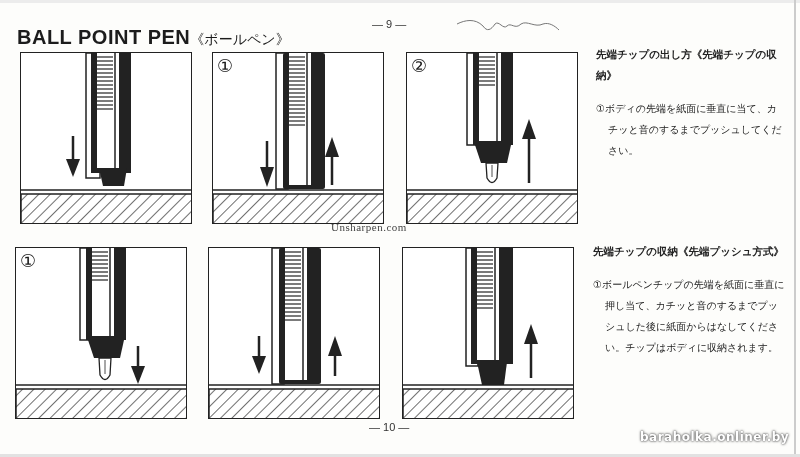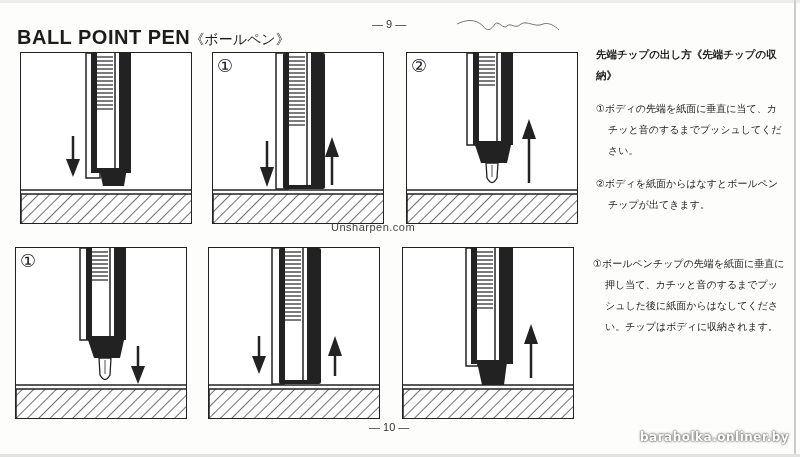--- a/index.html
+++ b/index.html
@@ -26,21 +26,21 @@
   .panel svg { position: absolute; left: 0; top: 0; }
 
   .instructions {
     position: absolute; font-size: 10px; line-height: 21px; color: #222;
   }
   .instructions .head { font-weight: bold; font-size: 10.5px; }
   .instructions .step { padding-left: 12px; text-indent: -12px; margin-top: 12px; }
 
   .watermark1 {
     position: absolute; left: 331px; top: 221px;
-    font-family: Liberation Sans, sans-serif; font-size: 11px; color: #444; letter-spacing: 0.5px;
+    font-family: Liberation Serif, serif; font-size: 11px; color: #444; letter-spacing: 0.5px;
   }
   .watermark2 {
     position: absolute; left: 640px; top: 430px;
     font-family: "DejaVu Sans", sans-serif; font-weight: bold; font-size: 12px;
     color: #fff; text-shadow: 0 0 3px #666, 0 0 2px #444; letter-spacing: 0.5px;
   }
   .right-edge { position: absolute; right: 4px; top: 0; width: 2px; height: 457px; background: #ccc; }
   .top-edge { position: absolute; left: 0; top: 0; width: 800px; height: 3px; background: #ececec; }
   .bottom-edge { position: absolute; left: 0; bottom: 0; width: 800px; height: 3px; background: #e2e2e2; }
 </style>
@@ -254,20 +254,20 @@
     <line x1="128" y1="92" x2="128" y2="130" stroke="#222" stroke-width="2.5"></line>
     <polygon points="121,96 135,96 128,76" fill="#222"></polygon>
     <line x1="0" y1="137" x2="172" y2="137" stroke="#222" stroke-width="1.5"></line>
     <rect x="0" y="141" width="172" height="31" fill="url(#hatch)" stroke="#222" stroke-width="1.5"></rect>
   </svg>
 </div>
 
 <div class="instructions" style="left:596px; top:44px; width:190px;">
   <div class="head">先端チップの出し方《先端チップの収納》</div>
   <div class="step">①ボディの先端を紙面に垂直に当て、カチッと音のするまでプッシュしてください。</div>
-  <div class="step">②ボディを紙面からはなすとボールペンチップが出てきます。</div>
 </div>
 
 <div class="instructions" style="left:593px; top:241px; width:192px;">
+  <div class="head">先端チップの収納《先端プッシュ方式》</div>
   <div class="step">①ボールペンチップの先端を紙面に垂直に押し当て、カチッと音のするまでプッシュした後に紙面からはなしてください。チップはボディに収納されます。</div>
 </div>
 
 <div class="watermark2">baraholka.onliner.by</div>
 
 </body></html>

